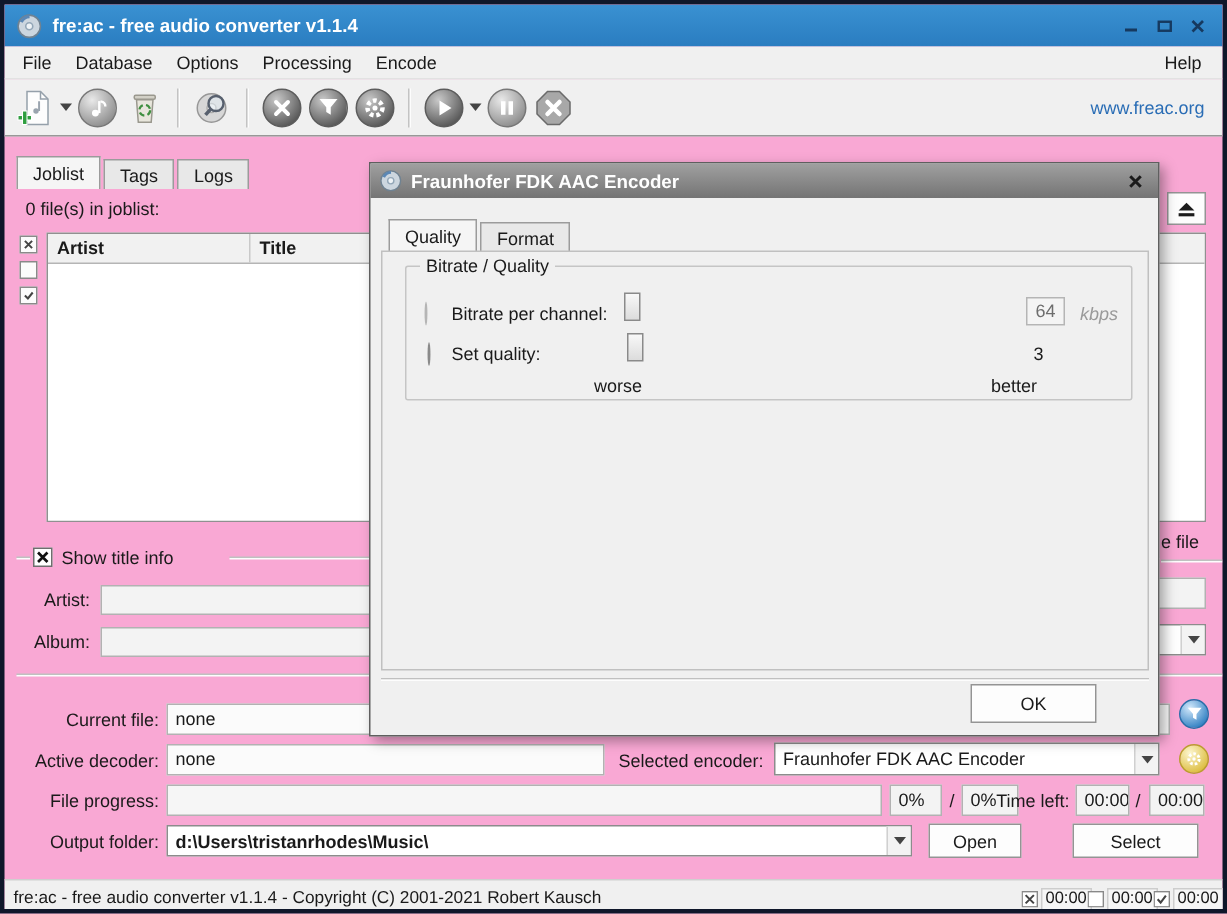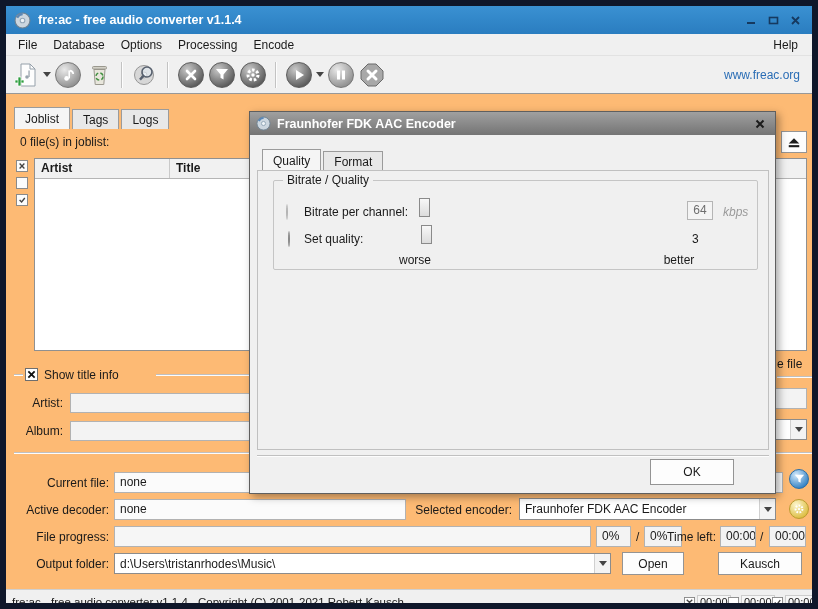--- a/index.html
+++ b/index.html
@@ -1,17 +1,17 @@
 <!DOCTYPE html>
 <html><head>
 <meta charset="utf-8">
 <style>
   *{box-sizing:border-box;margin:0;padding:0;}
   body{background:#fff;font-family:"Liberation Sans",sans-serif;}
-  .window{position:relative;width:818px;height:609px;background:#fdba74;border:6px solid #0f172a;overflow:hidden;font-size:12px;color:#1a1a1a;}
+  .window{position:relative;width:818px;height:609px;background:#f9a8d4;border:3px solid #0f172a;overflow:hidden;font-size:12px;color:#1a1a1a;}
   .abs{position:absolute;}
   
   .titlebar{position:absolute;left:0;top:0;right:0;height:28px;background:linear-gradient(#3a91d2,#2a7dc0);display:flex;align-items:center;padding:0 8px;gap:7px;}
   .titlebar .title{color:#fff;font-weight:bold;font-size:12.5px;}
   .winctl{margin-left:auto;display:flex;gap:4px;align-items:center;}
   .winctl span{width:18px;height:16px;display:flex;align-items:center;justify-content:center;cursor:default;}
   
   .menubar{position:absolute;left:0;top:28px;right:0;height:22px;background:#f0f0f0;display:flex;align-items:center;padding:0 4px;border-bottom:1px solid #e2e2e2;}
   .menubar .mi{padding:2px 8px;}
   .menubar .help{margin-left:auto;padding:2px 10px;}
@@ -276,28 +276,28 @@
   <span class="inset abs" style="left:108px;top:520px;width:477px;height:21px;"></span>
   <span class="field gray abs" style="left:590px;top:520px;width:35px;height:21px;">0%</span>
   <span class="abs" style="left:630px;top:524px;">/</span>
   <span class="field gray abs" style="left:638px;top:520px;width:38px;height:21px;">0%</span>
   <span class="abs rlabel" style="left:653px;top:524px;width:57px;">Time left:</span>
   <span class="field gray abs" style="left:714px;top:520px;width:36px;height:21px;">00:00</span>
   <span class="abs" style="left:754px;top:524px;">/</span>
   <span class="field gray abs" style="left:763px;top:520px;width:37px;height:21px;">00:00</span>
 
   <span class="abs rlabel" style="left:3px;top:551px;width:100px;">Output folder:</span>
-  <span class="combo abs" style="left:108px;top:547px;width:497px;height:21px;">
+  <span class="combo abs" style="left:108px;top:547px;width:497px;height:21px;font-weight:bold;">
     <span class="txt">d:\Users\tristanrhodes\Music\</span>
     <span class="arrowbtn">
         <span class="chev"></span>
       </span>
   </span>
   <span class="btn abs" style="left:616px;top:546px;width:62px;height:23px;">Open</span>
-  <span class="btn abs" style="left:712px;top:546px;width:84px;height:23px;">Kausch</span>
+  <span class="btn abs" style="left:712px;top:546px;width:84px;height:23px;">Select</span>
 
   <div class="statusbar">
     <span class="abs" style="left:6px;top:6px;">fre:ac - free audio converter v1.1.4 - Copyright (C) 2001-2021 Robert Kausch</span>
   </div>
   <span class="timer" style="left:678px;">
     <svg width="11" height="11" viewBox="0 0 12 12">
         <rect x="0.5" y="0.5" width="11" height="11" fill="#fff" stroke="#888"></rect>
         <path d="M3 3 L9 9 M9 3 L3 9" stroke="#444" stroke-width="1.5"></path>
       </svg>
     <span class="tval">00:00</span>

